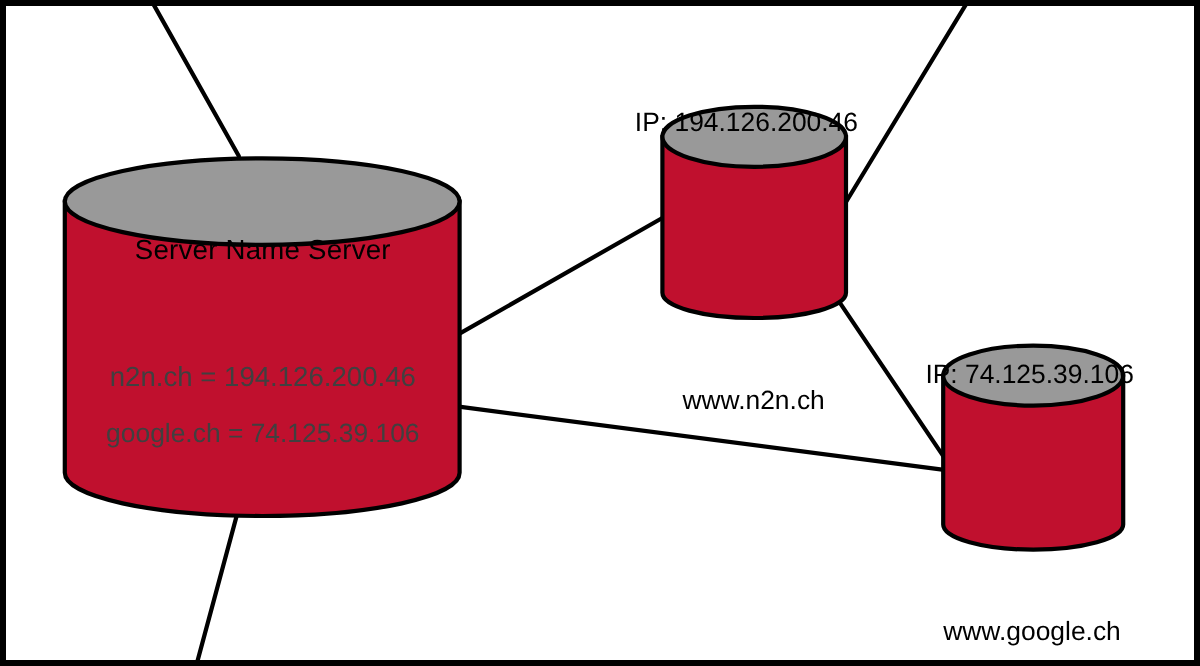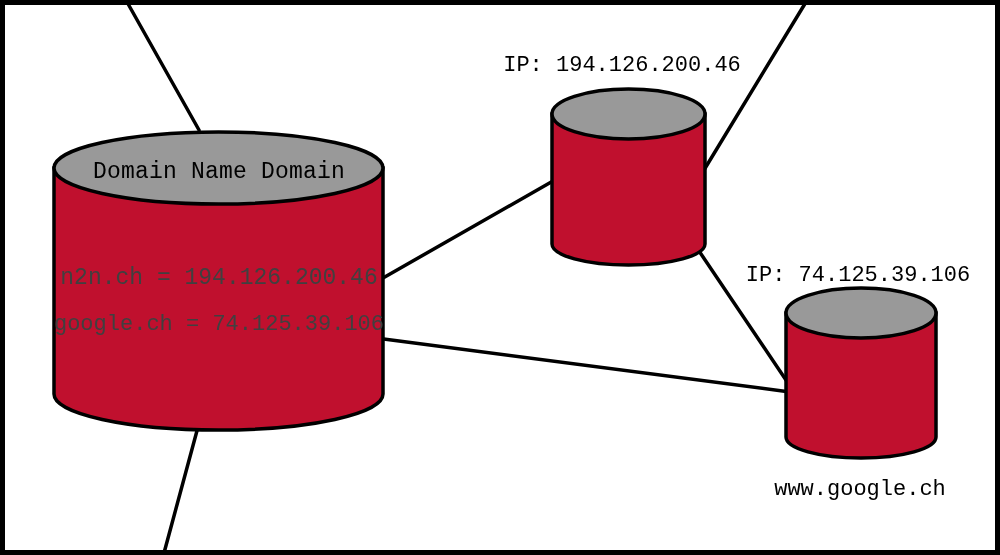--- a/index.html
+++ b/index.html
@@ -31,21 +31,22 @@
     left: 0; top: 0;
     width: 1000px;
     height: 555px;
     z-index: 10;
   }
   .txt {
     position: absolute;
     z-index: 30;
     white-space: nowrap;
     color: #000000;
-    font-family: Liberation Mono, monospace;
+    font-family: Liberation Sans, sans-serif;
+    margin-top: 36px;
   }
   .txt.white { color: #404040; }
   .txt.centered { transform: translateX(-50%); }
 
   
   #dns-title {
     left: 219px;
     top: 159px;
     font-size: 23px;
     letter-spacing: 0.2px;
@@ -116,27 +117,28 @@
       <path d="M 552,114 L 552,244 A 76.5,21 0 0 0 705,244 L 705,114 Z" fill="#c0102e" stroke="#000000" stroke-width="3.5"></path>
       <ellipse cx="628.5" cy="114" rx="76.5" ry="25" fill="#999999" stroke="#000000" stroke-width="3.5"></ellipse>
     </g>
 
     <g>
       <path d="M 786,313 L 786,437 A 75,21 0 0 0 936,437 L 936,313 Z" fill="#c0102e" stroke="#000000" stroke-width="3.5"></path>
       <ellipse cx="861" cy="313" rx="75" ry="25" fill="#999999" stroke="#000000" stroke-width="3.5"></ellipse>
     </g>
   </svg>
 
-  <div class="txt centered" id="dns-title">Domain Name Domain</div>
+  <div class="txt centered" id="dns-title">Server Name Server</div>
 
   <div class="txt white centered" id="dns-line-1">n2n.ch = 194.126.200.46</div>
 
   <div class="txt white centered" id="dns-line-2">google.ch = 74.125.39.106</div>
 
   <div class="txt centered" id="n2n-ip-label">IP: 194.126.200.46</div>
 
+  <div class="txt centered" id="n2n-name-label">www.n2n.ch</div>
 
   <div class="txt centered" id="google-ip-label">IP: 74.125.39.106</div>
 
   <div class="txt centered" id="google-name-label">www.google.ch</div>
 
   <div id="frame"></div>
 </div>
 
 </body></html>

